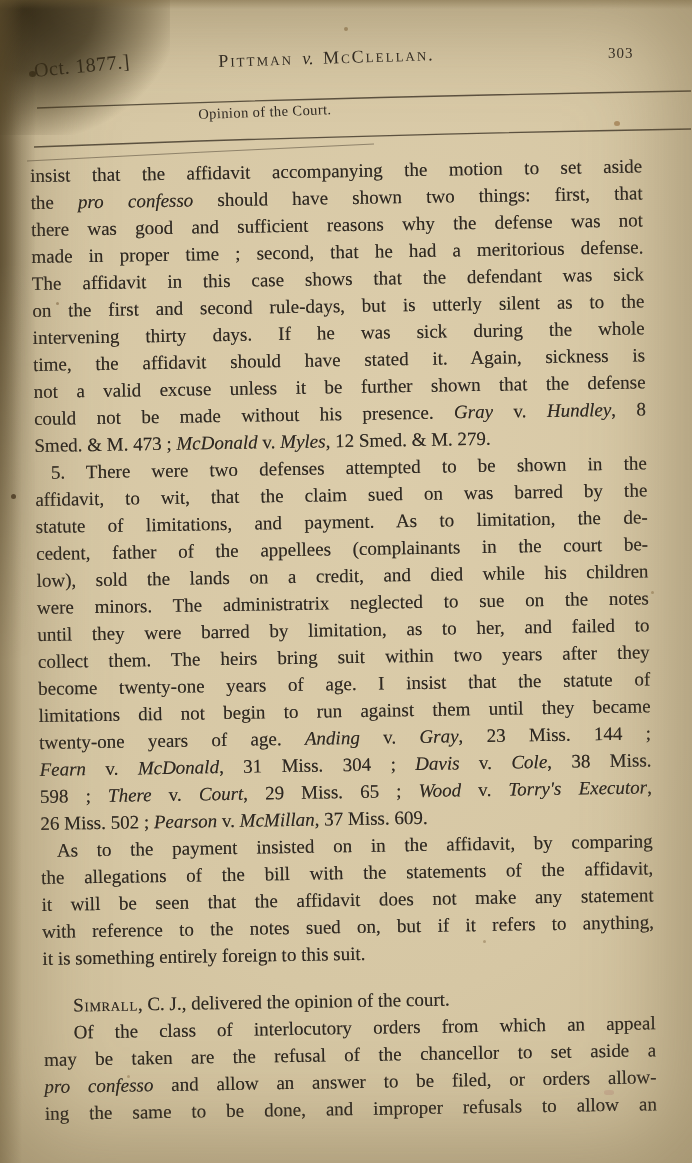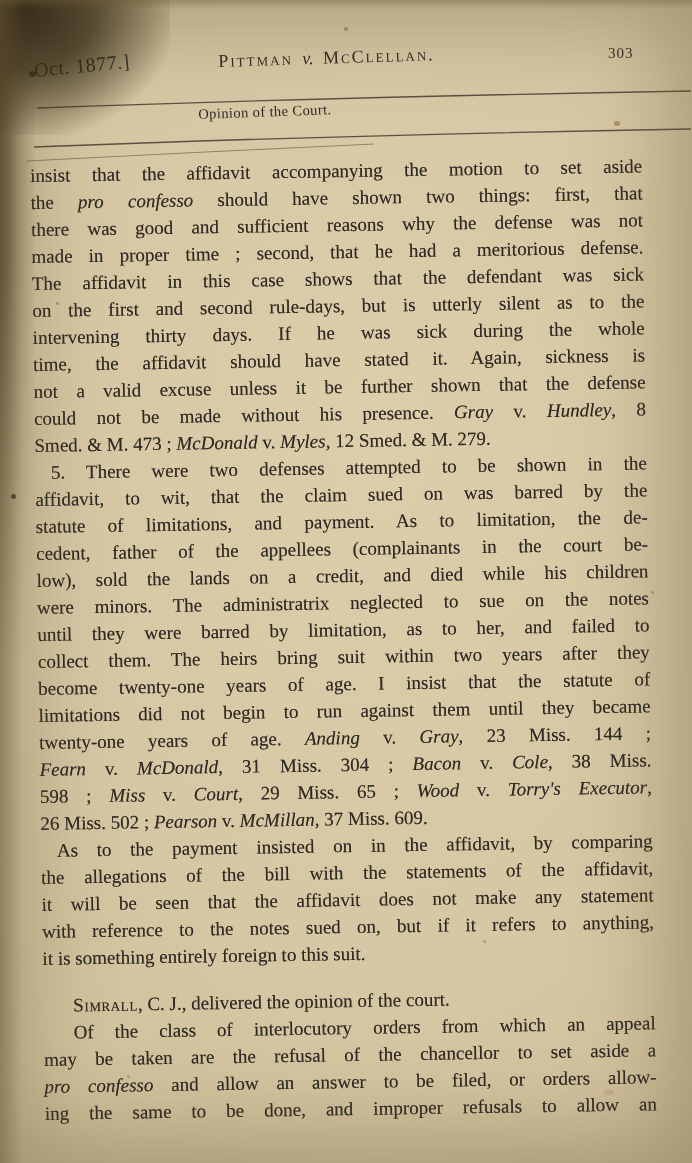--- a/index.html
+++ b/index.html
@@ -83,22 +83,22 @@
       <div class="line"><span class="r">affidavit, to wit, that the claim sued on was barred by the</span></div>
       <div class="line"><span class="r">statute of limitations, and payment.  As to limitation, the de-</span></div>
       <div class="line"><span class="r">cedent, father of the appellees (complainants in the court be-</span></div>
       <div class="line"><span class="r">low), sold the lands on a credit, and died while his children</span></div>
       <div class="line"><span class="r">were minors.  The administratrix neglected to sue on the notes</span></div>
       <div class="line"><span class="r">until they were barred by limitation, as to her, and failed to</span></div>
       <div class="line"><span class="r">collect them.  The heirs bring suit within two years after they</span></div>
       <div class="line"><span class="r">become twenty-one years of age.  I insist that the statute of</span></div>
       <div class="line"><span class="r">limitations did not begin to run against them until they became</span></div>
       <div class="line"><span class="r">twenty-one years of age.  </span><span class="i">Anding</span><span class="r"> v. </span><span class="i">Gray</span><span class="r">, 23 Miss. 144 ;</span></div>
-      <div class="line"><span class="i">Fearn</span><span class="r"> v. </span><span class="i">McDonald</span><span class="r">, 31 Miss. 304 ; </span><span class="i">Bacon</span><span class="r"> v. </span><span class="i">Cole</span><span class="r">, 38 Miss.</span></div>
-      <div class="line"><span class="r">598 ; </span><span class="i">Miss</span><span class="r"> v. </span><span class="i">Court</span><span class="r">, 29 Miss. 65 ; </span><span class="i">Wood</span><span class="r"> v. </span><span class="i">Torry's Executor</span><span class="r">,</span></div>
+      <div class="line"><span class="i">Fearn</span><span class="r"> v. </span><span class="i">McDonald</span><span class="r">, 31 Miss. 304 ; </span><span class="i">Davis</span><span class="r"> v. </span><span class="i">Cole</span><span class="r">, 38 Miss.</span></div>
+      <div class="line"><span class="r">598 ; </span><span class="i">There</span><span class="r"> v. </span><span class="i">Court</span><span class="r">, 29 Miss. 65 ; </span><span class="i">Wood</span><span class="r"> v. </span><span class="i">Torry's Executor</span><span class="r">,</span></div>
       <div class="line end"><span class="r">26 Miss. 502 ; </span><span class="i">Pearson</span><span class="r"> v. </span><span class="i">McMillan</span><span class="r">, 37 Miss. 609.</span></div>
       <div class="line ind"><span class="r">As to the payment insisted on in the affidavit, by comparing</span></div>
       <div class="line"><span class="r">the allegations of the bill with the statements of the affidavit,</span></div>
       <div class="line"><span class="r">it will be seen that the affidavit does not  make any statement</span></div>
       <div class="line"><span class="r">with reference to the notes sued on,  but if it refers to anything,</span></div>
       <div class="line end"><span class="r">it is something entirely foreign to this suit.</span></div>
       <div class="line ind2 end gap"><span class="sc">Simrall</span><span class="r">, C. J., delivered the opinion of the court.</span></div>
       <div class="line ind2"><span class="r">Of the class of interlocutory orders from which an appeal</span></div>
       <div class="line"><span class="r">may be taken are the refusal of the chancellor to set aside a</span></div>
       <div class="line"><span class="i">pro confesso</span><span class="r"> and allow an answer to be filed, or orders allow-</span></div>

